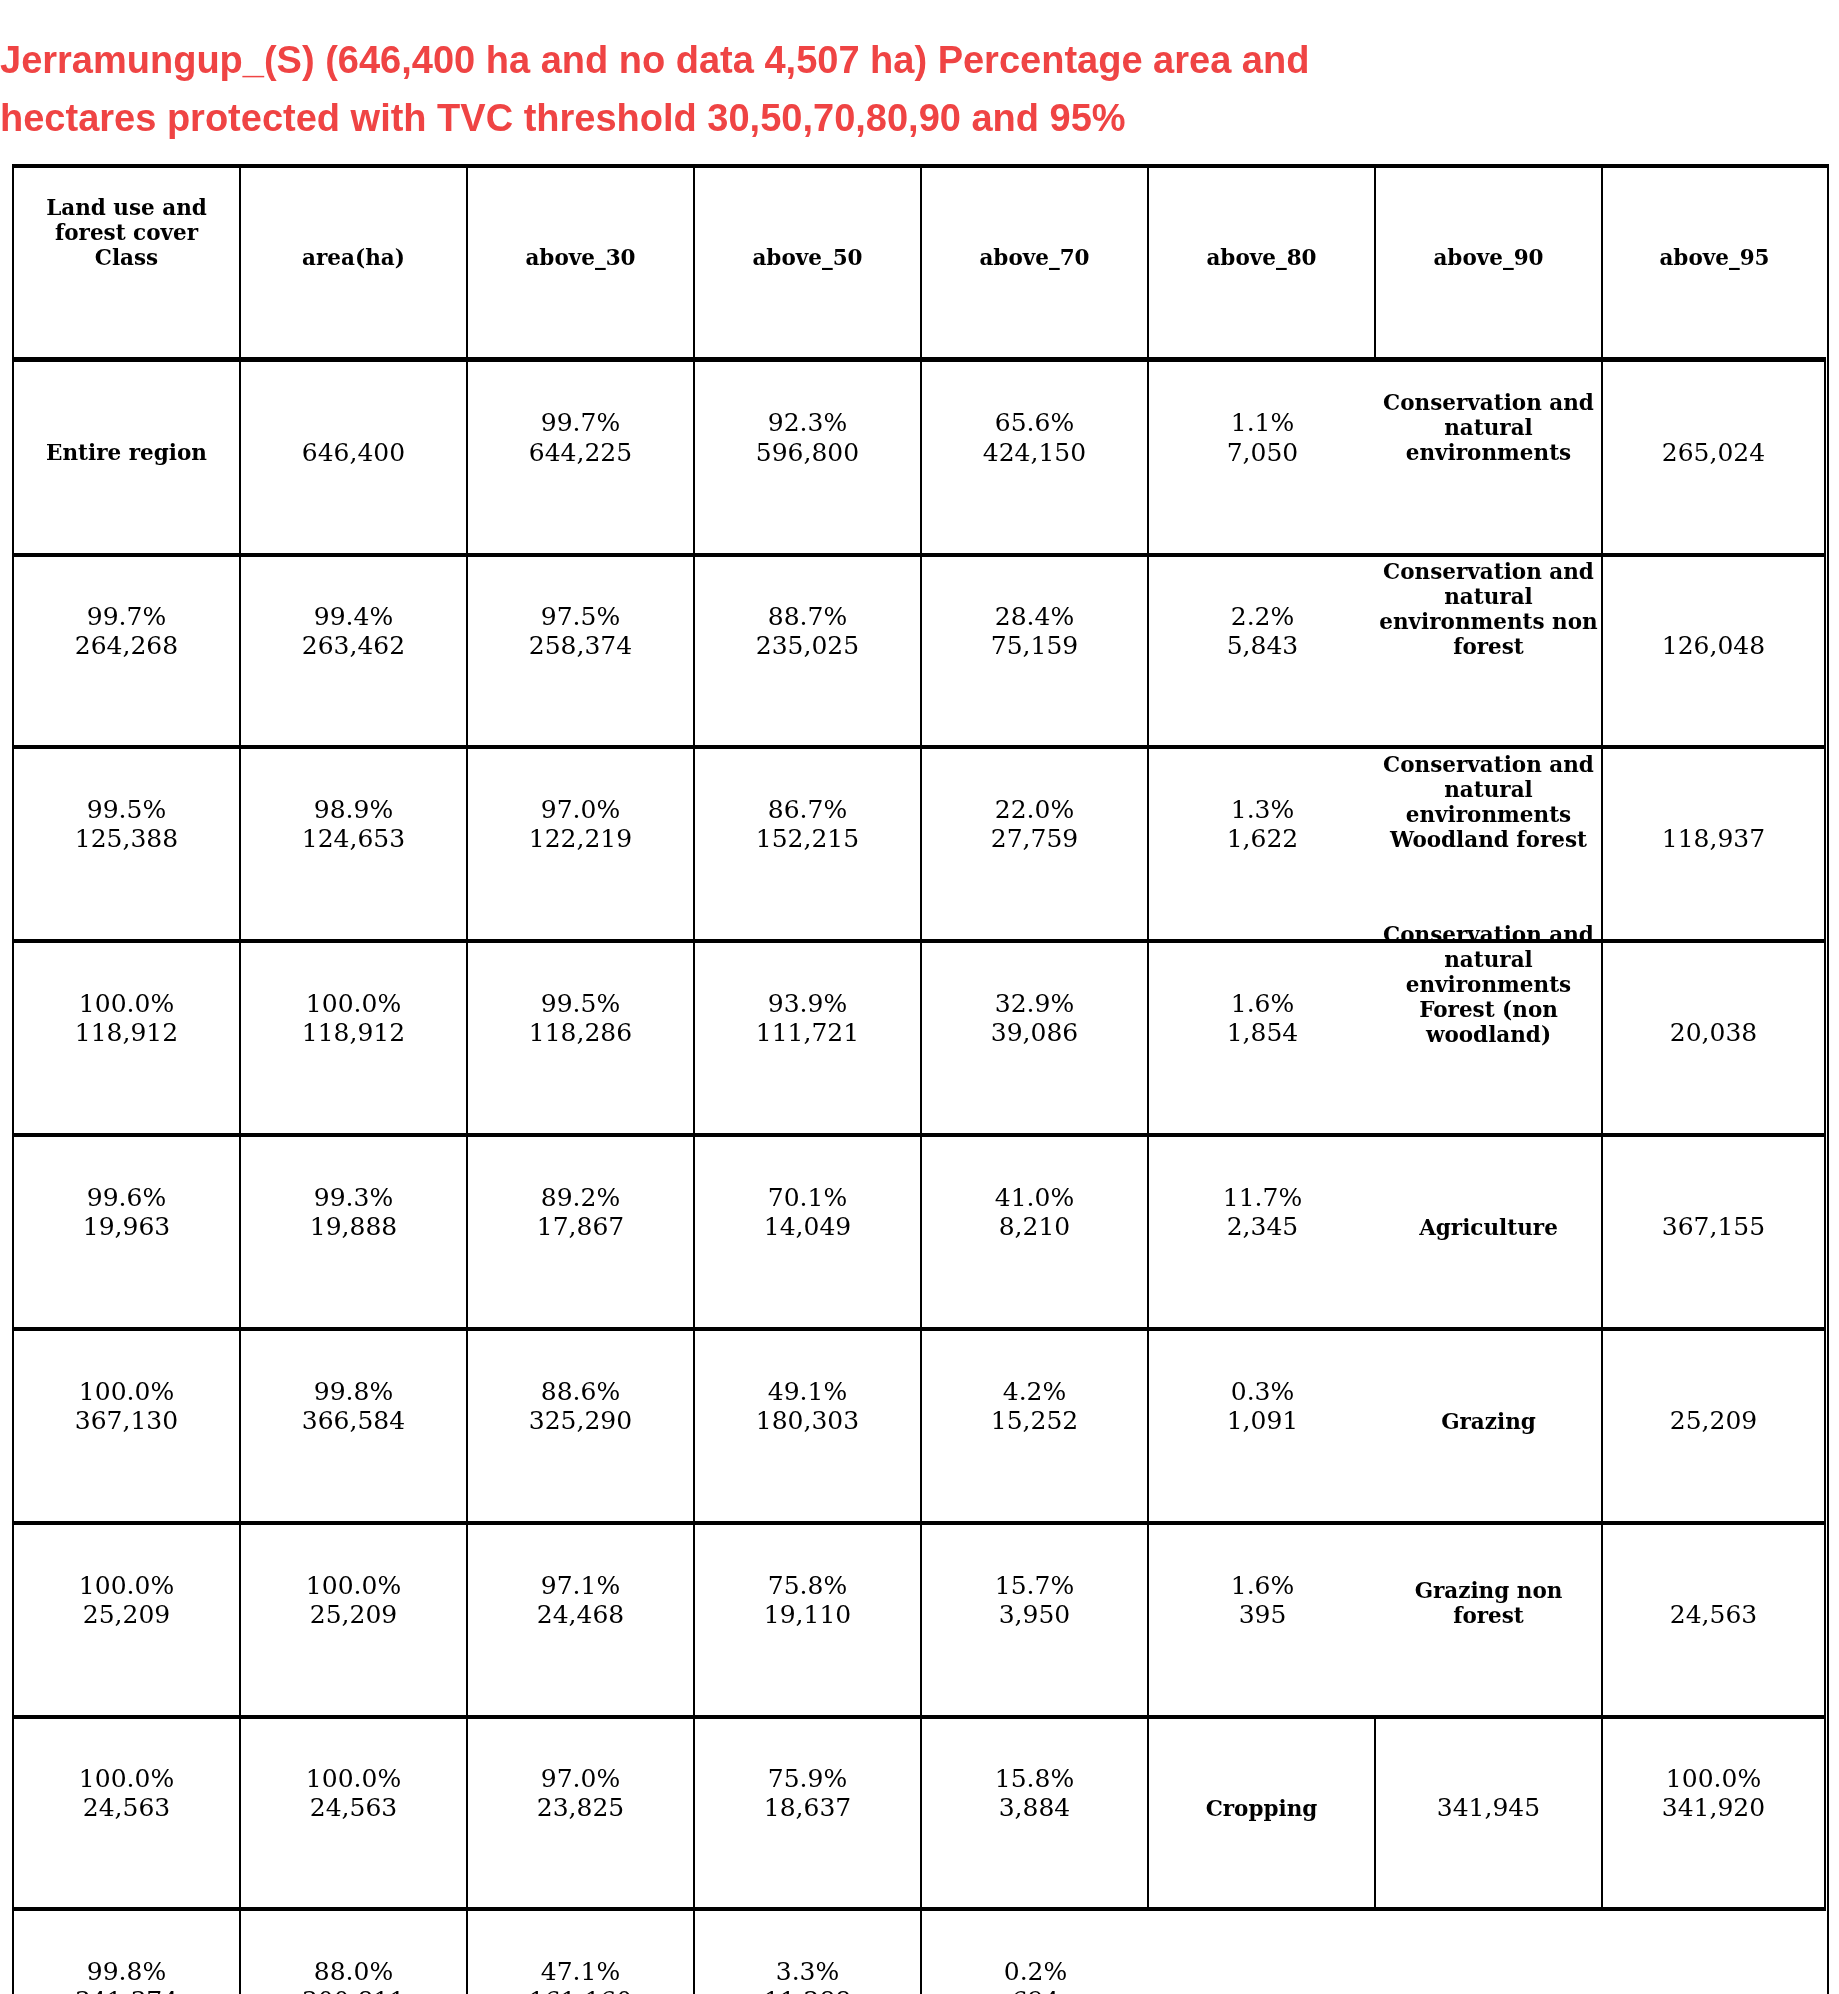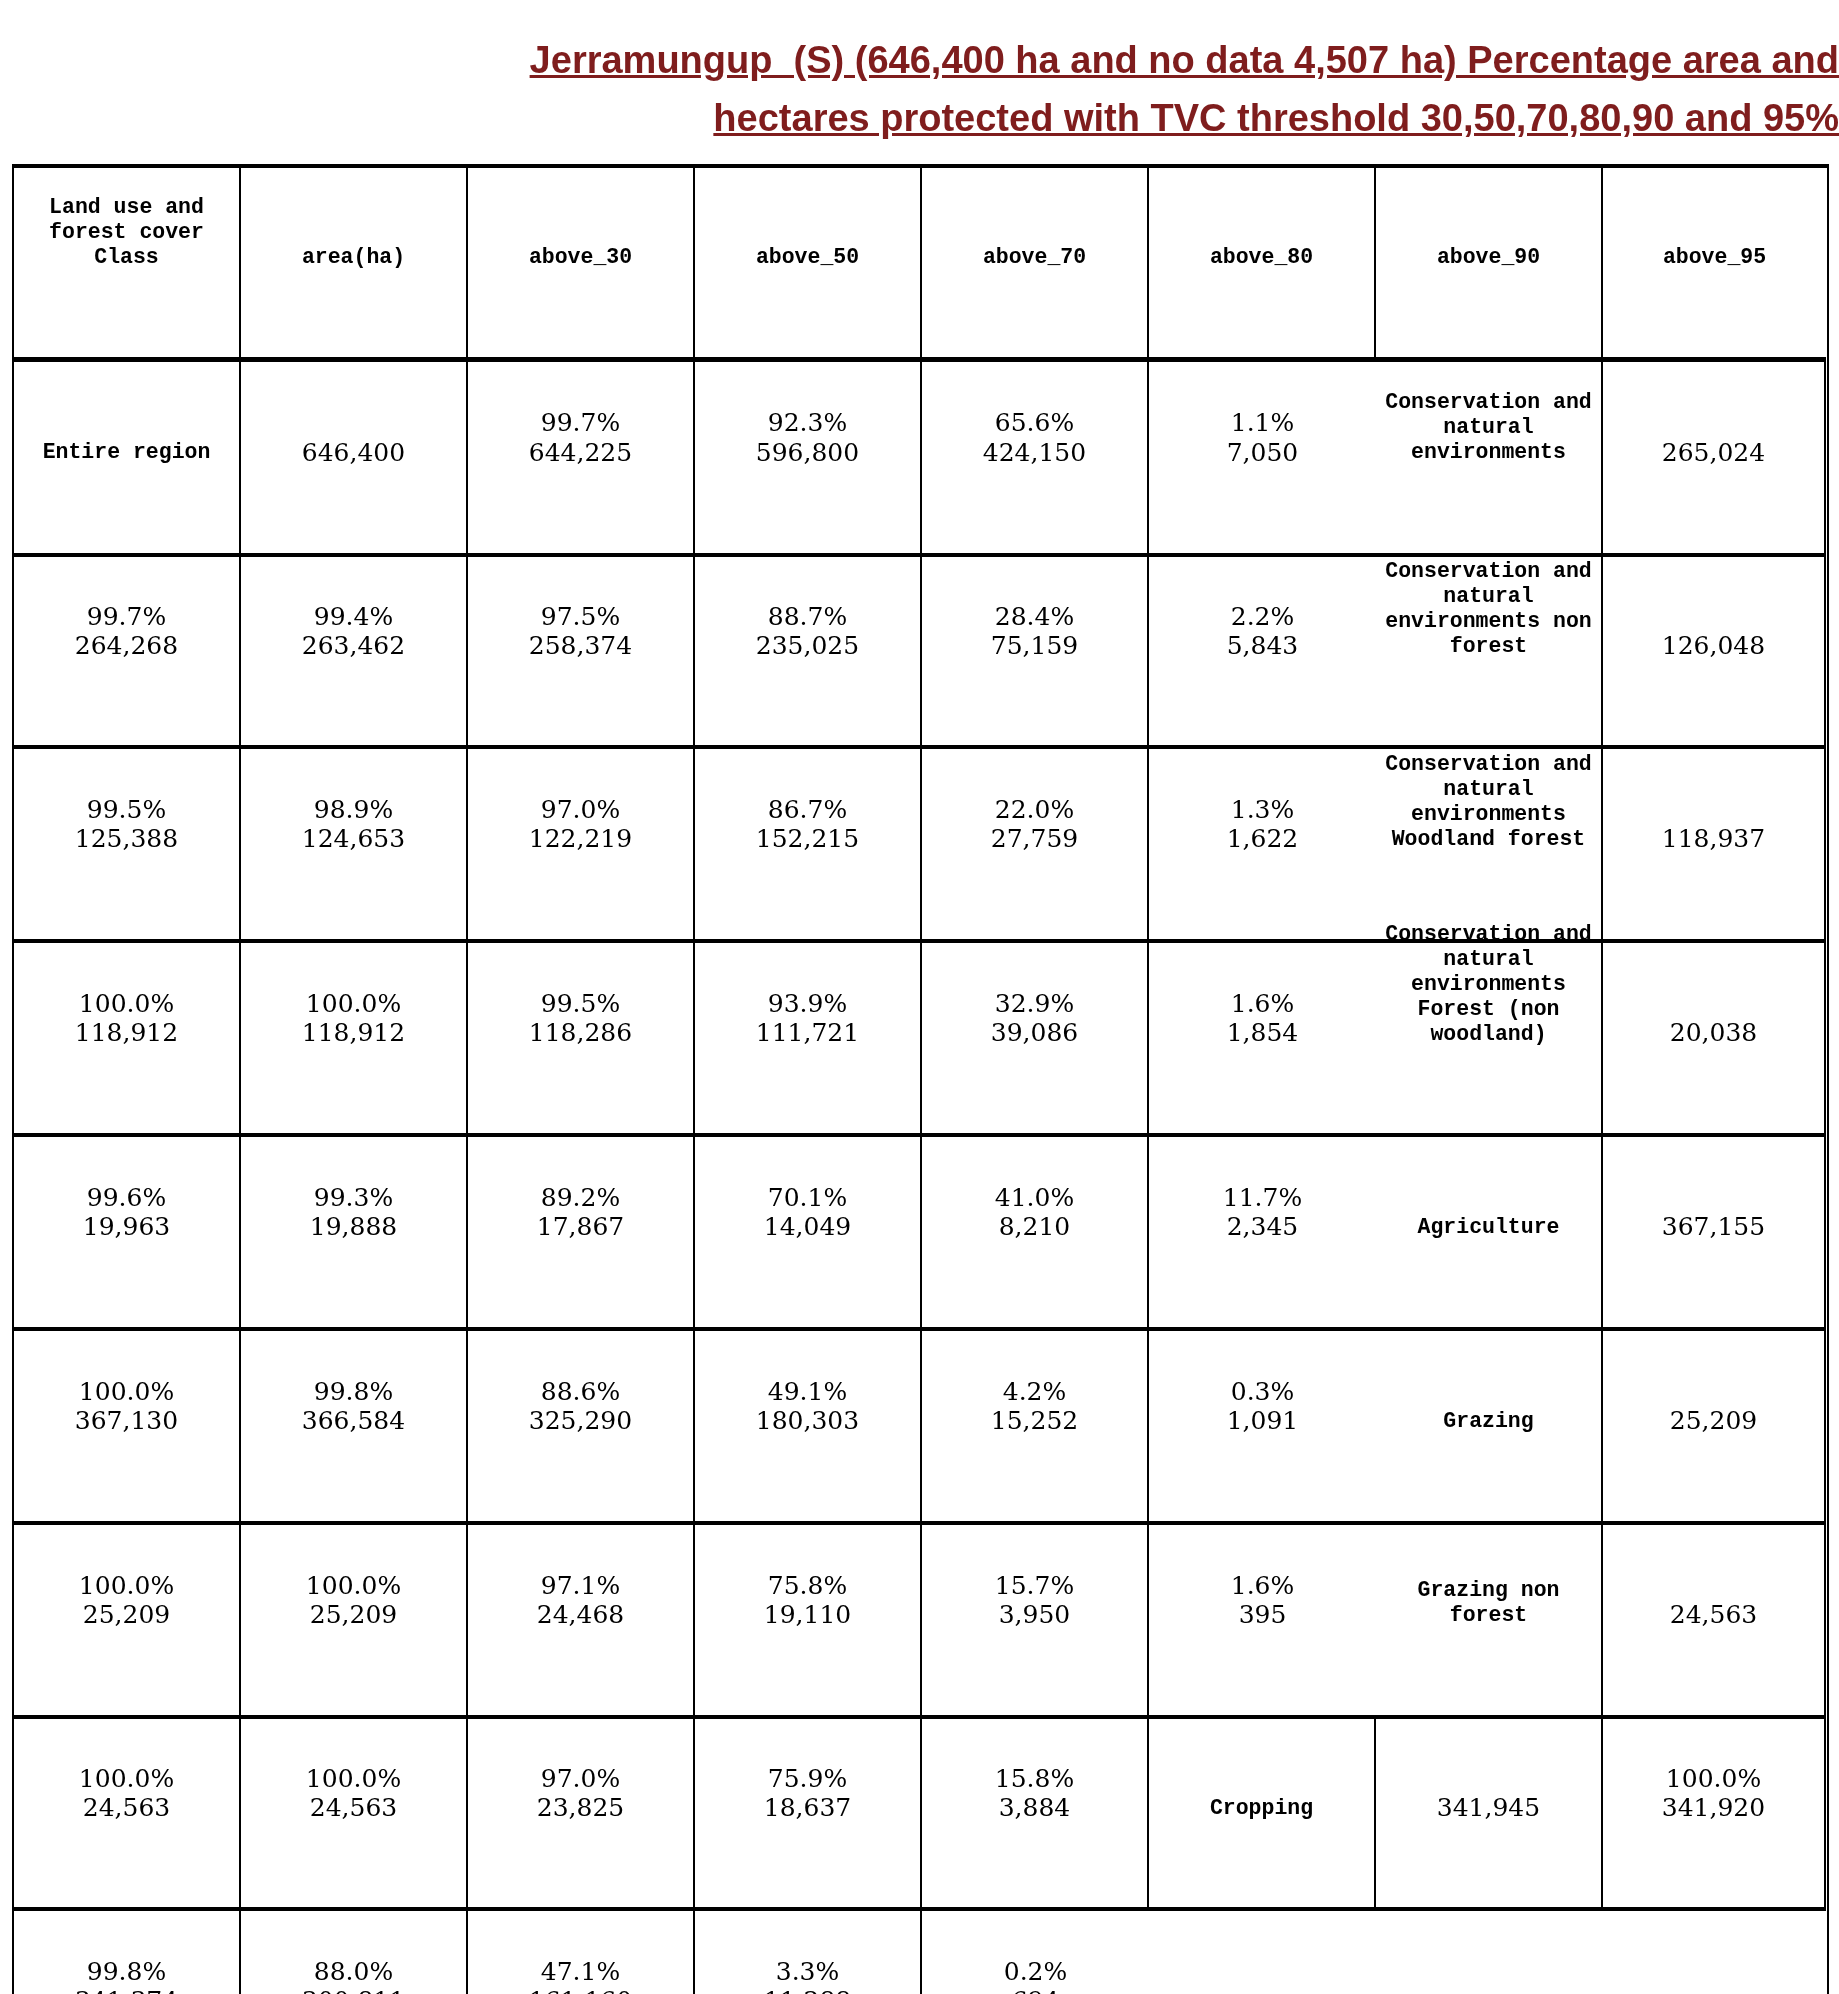--- a/index.html
+++ b/index.html
@@ -1,32 +1,32 @@
 <!DOCTYPE html>
 <html style="font-size:6.4px"><head>
 <meta charset="utf-8">
 <style>
   html,body{margin:0;padding:0;background:#fff;}
   .page{position:relative;width:1839px;height:2549px;background:#fff;overflow:hidden;
         font-family:"DejaVu Serif", serif;color:#000;}
-  .title{position:absolute;top:6.4px;left:0;width:100%;text-align:right;
-         font:bold 38px/1.52 "Liberation Sans", sans-serif;white-space:pre-line;color:#7f1d1d;text-decoration:underline;}
+  .title{position:absolute;top:6.4px;left:0;width:100%;text-align:left;
+         font:bold 38px/1.52 "Liberation Sans", sans-serif;white-space:pre-line;color:#ef4444;}
   
   .tbl{position:absolute;left:12px;top:164px;width:1817px;height:2120px;box-sizing:border-box;
        border:solid #000;border-width:4px 2px 4.8px 2px;display:grid;
        grid-template-columns:227px 227px 227px 227px 227px 227px 227px 223px;
        grid-template-rows:194px 195px 192px 194px 194px 194px 194px 194px 192px 194px 176px;}
   .c{box-sizing:border-box;border-right:2px solid #000;border-bottom:4px solid #000;
      display:flex;align-items:center;justify-content:center;text-align:center;padding:0 3.2px;
      overflow:visible;}
   .t{white-space:pre-line;display:block;
      font:25px/29.5px "DejaVu Serif", serif;
      transform:translateY(calc(-4.8px - (var(--n,1) - 1) * var(--hp,14.8px)));}
   .h{border-bottom-width:5.6px;}
-  .h .t,.l .t{--hp:12.4px;font-size:21.5px;line-height:25px;font-weight:bold;font-family:Liberation Mono, monospace;}
+  .h .t,.l .t{--hp:12.4px;font-size:21.5px;line-height:25px;font-weight:bold;}
   .lc{border-right:none;}
 </style>
 </head>
 <body>
 
 <div class="page">
 
   <h1 class="title">Jerramungup_(S) (646,400 ha and no data 4,507 ha) Percentage area and
 hectares protected with TVC threshold 30,50,70,80,90 and 95%</h1>
 

